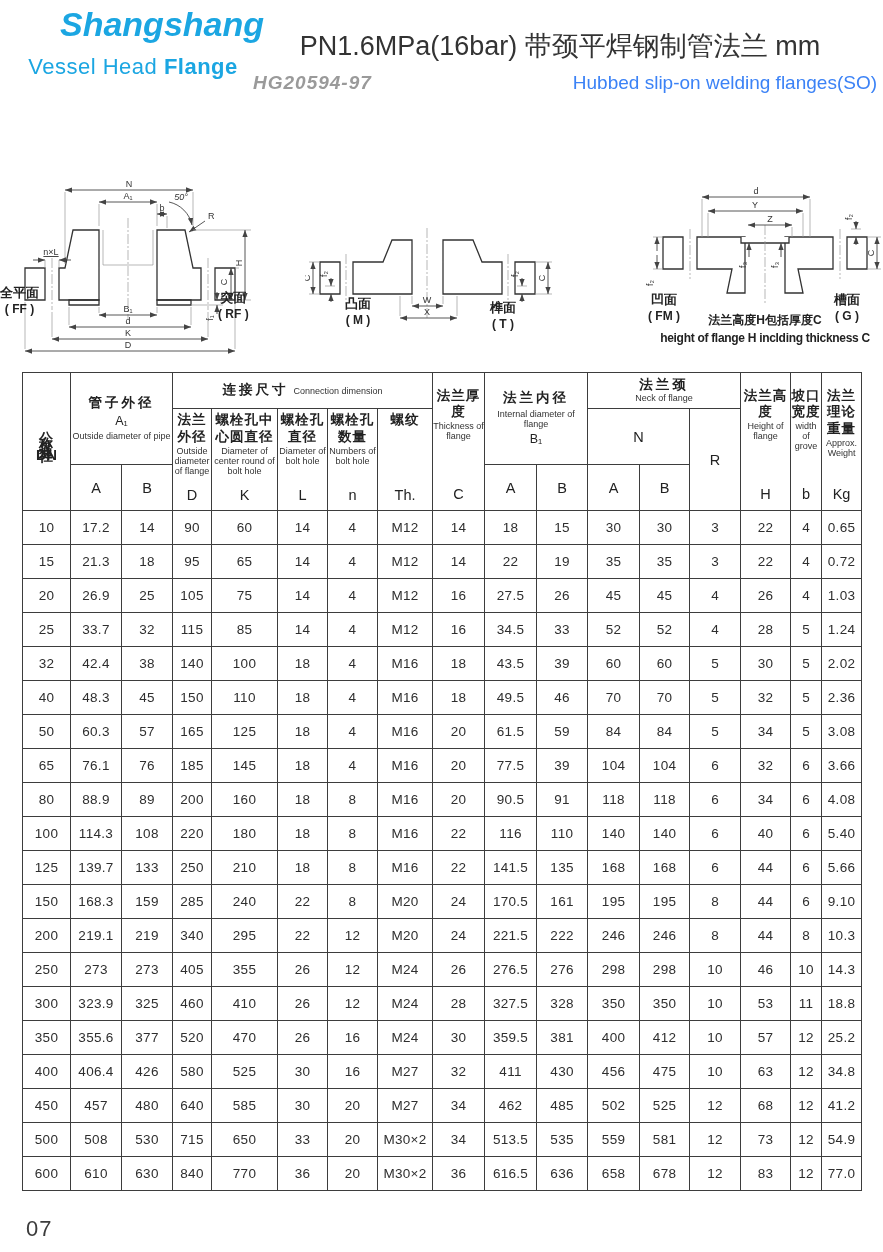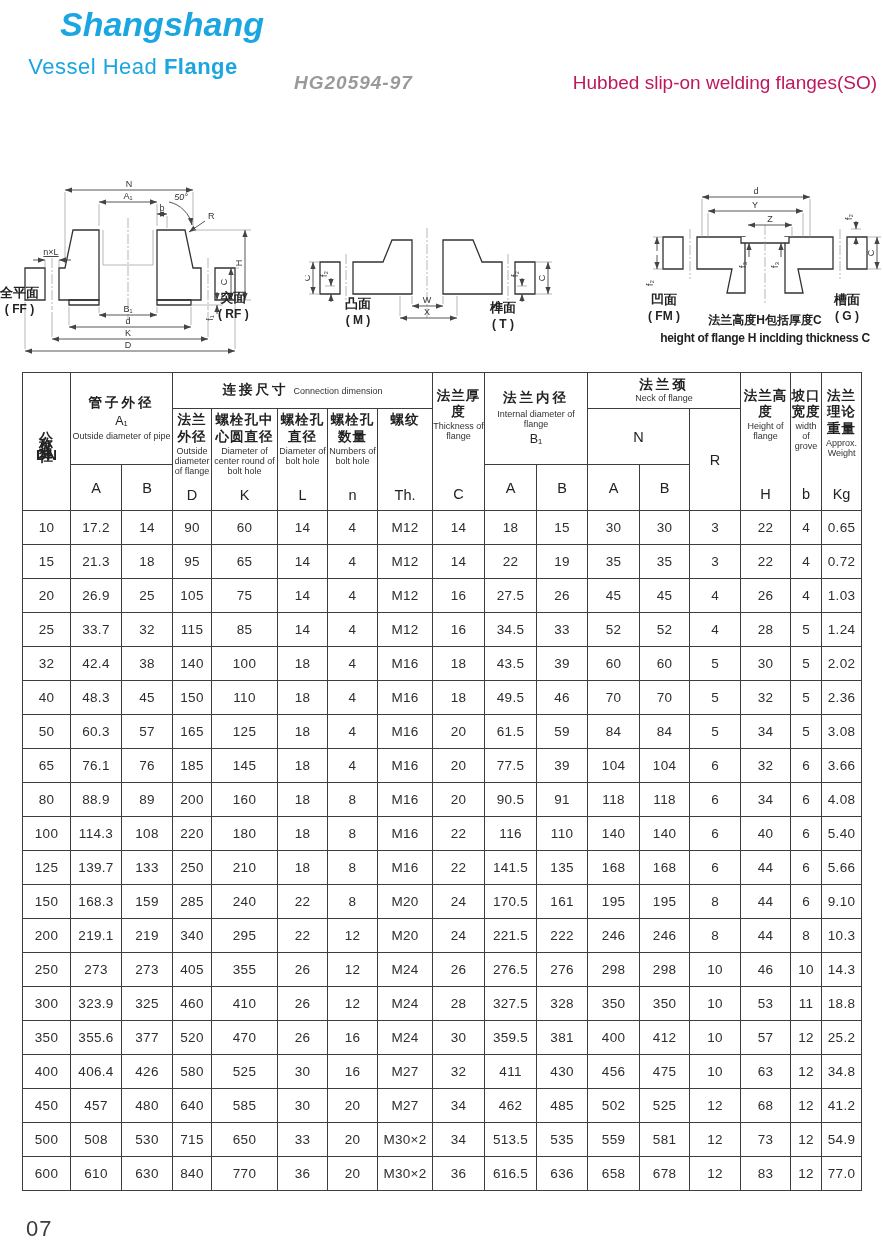--- a/index.html
+++ b/index.html
@@ -7,22 +7,22 @@
          font-family:"Liberation Sans", sans-serif; color:#222;}
 
   
   .logo {position:absolute; left:28px; top:6px; width:210px; text-align:center;}
   .logo-main {font-size:34px; font-weight:bold; font-style:italic; color:#1ba6e2; line-height:1.1;margin-left:32px;}
   .logo-sub {font-size:22px; color:#1ba6e2; margin-top:11px; letter-spacing:0.5px;}
   .logo-sub b {font-weight:bold;}
   .doc-title {position:absolute; left:240px; top:28px; width:640px; text-align:center;
               font-size:27px; color:#333; white-space:nowrap;}
   .doc-standard {position:absolute; left:253px; top:72px; font-size:19px; font-weight:bold;
-                 font-style:italic; color:#9a9a9a; letter-spacing:1px;margin-left:41px;}
-  .doc-subtitle {position:absolute; right:6px; top:72px; font-size:19px; color:#be185d;}
+                 font-style:italic; color:#9a9a9a; letter-spacing:1px;}
+  .doc-subtitle {position:absolute; right:6px; top:72px; font-size:19px; color:#3b82f6;}
 
   
   .drawing {position:absolute;}
   .dim-line {stroke:#444; stroke-width:0.9; fill:none;}
   .ext-line {stroke:#999; stroke-width:0.7; fill:none;}
   .outline  {stroke:#333; stroke-width:1.3; fill:none;}
   .cline {stroke:#999; stroke-width:0.7; stroke-dasharray:10 2 2 2; fill:none;}
   .dim-text {font-size:9px; fill:#333; font-family:"Liberation Sans", sans-serif;}
   .face-label {position:absolute; text-align:center; font-size:13px; font-weight:bold;
                color:#222; line-height:1.3; white-space:nowrap;}
@@ -58,20 +58,21 @@
 </style>
 </head>
 <body>
 
 <div class="page">
 
   <div class="logo">
     <div class="logo-main">Shangshang</div>
     <div class="logo-sub"><span>Vessel Head</span> <b>Flange</b></div>
   </div>
+  <div class="doc-title">PN1.6MPa(16bar) 带颈平焊钢制管法兰  mm</div>
   <div class="doc-standard">HG20594-97</div>
   <div class="doc-subtitle">Hubbed slip-on welding flanges(SO)</div>
 
   <svg class="drawing" style="left:5px; top:168px;" width="250" height="195" viewBox="0 0 250 195">
     <defs>
       <pattern id="h1" patternUnits="userSpaceOnUse" width="6" height="6" patternTransform="rotate(45)">
         <line x1="0" y1="0" x2="0" y2="6" stroke="#888" stroke-width="1"></line>
       </pattern>
       <marker id="m1" markerWidth="9" markerHeight="8" refX="8" refY="4" orient="auto-start-reverse">
         <path d="M0,1 L8,4 L0,7 z" fill="#444"></path>

